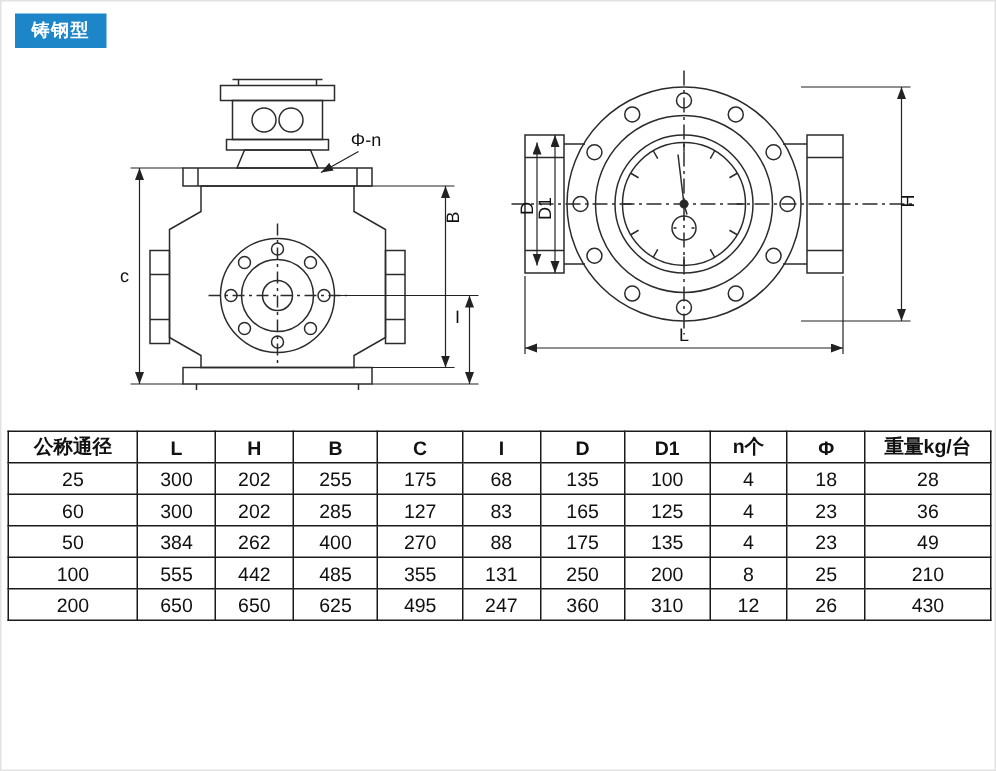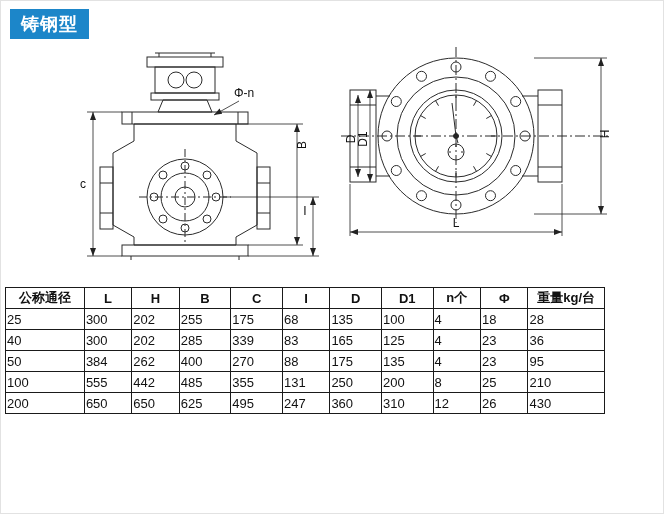--- a/index.html
+++ b/index.html
@@ -12,43 +12,44 @@
     border: 1px solid #e2e2e2;
     overflow: hidden;
     font-family: "Liberation Sans", "DejaVu Sans", sans-serif;
     color: #111;
   }
   .badge {
     position: absolute;
     left: 9px;
     top: 8px;
     padding: 3px 11px;
-    font-size: 18px;
+    font-size: 12px;
     font-weight: bold;
     letter-spacing: 1px;
     background: var(--badge-bg, #1c86c9);
     color: var(--badge-text, #ffffff);
   }
   svg.drawings {
     position: absolute;
     left: 0;
     top: 38px;
   }
   svg.drawings text {
     font-size: 12px;
     fill: #111;
     font-family: "Liberation Sans", "DejaVu Sans", sans-serif;
   }
   table.spec {
     position: absolute;
     left: 4px;
     top: 286px;
-    width: 600px;
+    width: 656px;
     border-collapse: collapse;
     table-layout: fixed;
+    text-align: center;
     font-size: 13px;
   }
   .spec th, .spec td {
     border: 1px solid #1a1a1a;
     height: 21px;
     padding: 0 1px;
     overflow: hidden;
     white-space: nowrap;
   }
   .spec th { font-weight: bold; }
@@ -236,44 +237,44 @@
           <td>255</td>
           <td>175</td>
           <td>68</td>
           <td>135</td>
           <td>100</td>
           <td>4</td>
           <td>18</td>
           <td>28</td>
         </tr>
         <tr>
-          <td>40</td>
+          <td>60</td>
           <td>300</td>
           <td>202</td>
           <td>285</td>
-          <td>339</td>
+          <td>127</td>
           <td>83</td>
           <td>165</td>
           <td>125</td>
           <td>4</td>
           <td>23</td>
           <td>36</td>
         </tr>
         <tr>
           <td>50</td>
           <td>384</td>
           <td>262</td>
           <td>400</td>
           <td>270</td>
           <td>88</td>
           <td>175</td>
           <td>135</td>
           <td>4</td>
           <td>23</td>
-          <td>95</td>
+          <td>49</td>
         </tr>
         <tr>
           <td>100</td>
           <td>555</td>
           <td>442</td>
           <td>485</td>
           <td>355</td>
           <td>131</td>
           <td>250</td>
           <td>200</td>

